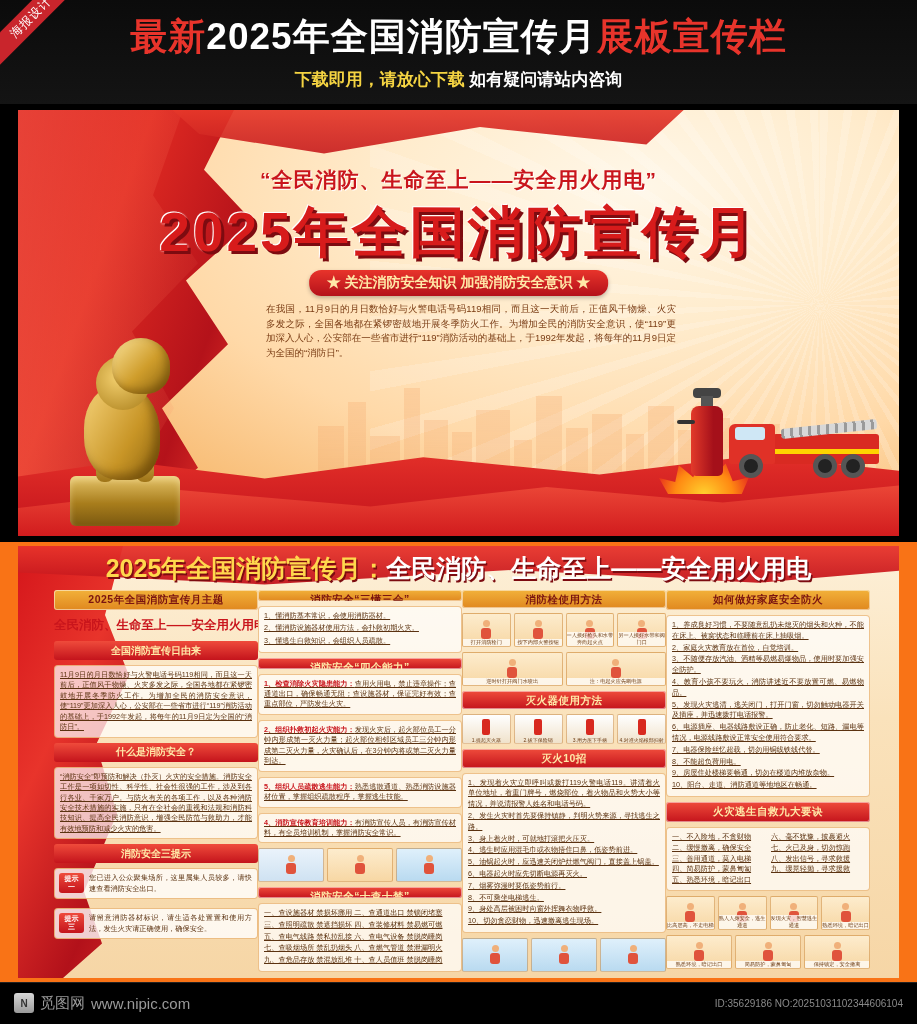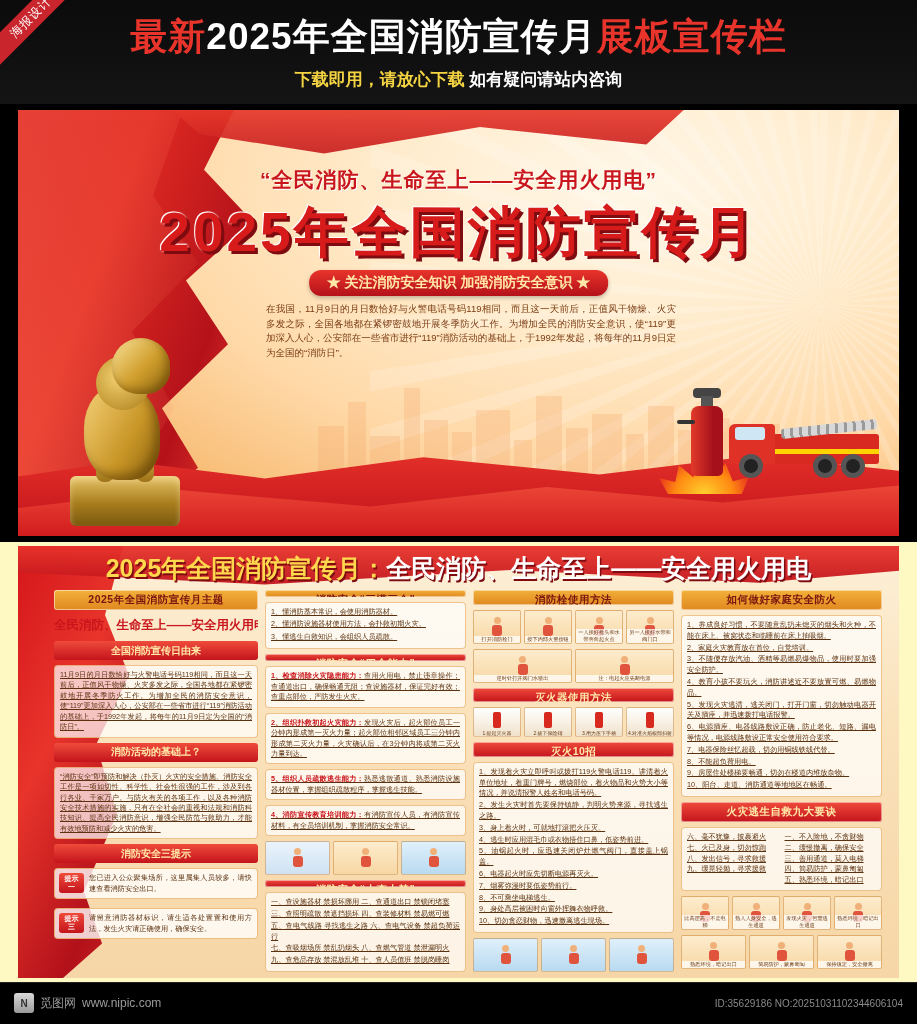--- a/index.html
+++ b/index.html
@@ -204,21 +204,21 @@
       background: repeating-linear-gradient(90deg,#9a9a9a 0 3px,#d8d8d8 3px 9px); border-radius:3px; transform: rotate(-6deg); }
   .truck .w1, .truck .w2, .truck .w3 {
     position:absolute; bottom:0; width:24px; height:24px; background:#222; border-radius:50%;
     border:5px solid #555;
   }
   .truck .w1 { left:10px; } .truck .w2 { left:84px; } .truck .w3 { left:112px; }
   .truck .stripe { position:absolute; left:44px; bottom:24px; width:106px; height:5px; background:#ffd400; }
 
   
   .board-wrap {
-    position:relative; width:917px; height:440px; background:#fef9c3; padding: 4px 18px 0 18px;
+    position:relative; width:917px; height:440px; background:#f97316; padding: 4px 18px 0 18px;
   }
   .board {
     position:relative; width:881px; height:432px; overflow:hidden;
     background: linear-gradient(180deg,#fdf0d8 0%, #fae2bb 40%, #f6d6a6 100%);
   }
   .board .bsilk {
     position:absolute; left:0; top:0; width:150px; height:432px;
     background: linear-gradient(115deg,#d5161b 0%, #e8342b 35%, #b2111a 70%, #e0302a 100%);
     clip-path: polygon(0 0,70% 0,58% 16%,74% 30%,52% 46%,66% 62%,44% 80%,56% 92%,30% 100%,0 100%);
   }
@@ -230,21 +230,21 @@
   }
   .board-title {
     position:absolute; top:6px; left:0; width:881px; text-align:center;
     font-size:25px; font-weight:bold; white-space:nowrap; z-index:3;
   }
   .board-title .y { color:#ffd84d; text-shadow:1.5px 1.5px 0 #7d0b10; }
   .board-title .w { color:#ffffff; text-shadow:1.5px 1.5px 0 #7d0b10; }
 
   .cols {
     position:absolute; top:44px; left:36px; width:828px; height:382px;
-    display:flex; gap:7px; z-index:4;
+    display:flex; z-index:4;
   }
   .col { width:204px; display:flex; flex-direction:column; gap:5px; }
 
   .sechead {
     background: linear-gradient(180deg,#f2b13a,#e0881f);
     color:#7a1410; font-size:10.5px; font-weight:bold; text-align:center;
     padding:3px 0; border-radius:3px; letter-spacing:.5px;
     box-shadow: inset 0 0 0 1px rgba(255,255,255,.5);
     white-space:nowrap; overflow:hidden;
   }
@@ -319,21 +319,21 @@
     position:relative; width:917px; height:42px; background:#000;
     display:flex; align-items:center; justify-content:space-between;
     padding:0 14px;
   }
   .footer-left { display:flex; align-items:center; gap:6px; }
   .logo-badge {
     width:20px;height:20px;border-radius:3px;
     background:linear-gradient(180deg,#d8d8d8,#9a9a9a);
     color:#333;font-size:10px;display:flex;align-items:center;justify-content:center;font-weight:bold;
   }
-  .footer-text { color:#9a9a9a; font-size:12px; }
+  .footer-text { color:#9a9a9a; font-size:15px; }
   .footer-right { color:#8a8a8a; font-size:10px; }
   .divider-line { position:absolute; left:0; top:0; width:917px; height:1px; background:#222; }
 </style>
 </head>
 <body>
 
 <div class="top-header">
   <div class="corner-ribbon">海报设计</div>
   <div class="hdr-line1">
     <span class="red">最新</span><span class="white">2025年全国消防宣传月</span><span class="red">展板宣传栏</span>
@@ -416,21 +416,21 @@
       <span class="y">2025年全国消防宣传月：</span><span class="w">全民消防、生命至上——安全用火用电</span>
     </div>
 
     <div class="cols">
 
       <div class="col">
         <div class="sechead">2025年全国消防宣传月主题</div>
         <div class="bigred">全民消防、生命至上——安全用火用电</div>
         <div class="subhead">全国消防宣传日由来</div>
         <div class="card">11月9日的月日数恰好与火警电话号码119相同，而且这一天前后，正值风干物燥、火灾多发之际，全国各地都在紧锣密鼓地开展冬季防火工作。为增加全民的消防安全意识，使“119”更加深入人心，公安部在一些省市进行“119”消防活动的基础上，于1992年发起，将每年的11月9日定为全国的“消防日”。</div>
-        <div class="subhead">消防活动的基础上？</div>
+        <div class="subhead">什么是消防安全？</div>
         <div class="card">“消防安全”即预防和解决（扑灭）火灾的安全措施。消防安全工作是一项如切性、科学性、社会性很强的工作，涉及到各行各业、千家万户。与防火有关的各项工作，以及各种消防安全技术措施的实施，只有在全社会的重视和法规和消防科技知识、提高全民消防意识，增强全民防范与救助力，才能有效地预防和减少火灾的危害。</div>
         <div class="subhead">消防安全三提示</div>
         <div class="tip">
           <span class="badge">提示一</span>
           <span>您已进入公众聚集场所，这里属集人员较多，请快速查看消防安全出口。</span>
         </div>
         <div class="tip">
           <span class="badge">提示三</span>
           <span>请留意消防器材标识，请生适各处置置和使用方法，发生火灾请正确使用，确保安全。</span>
         </div>
@@ -473,21 +473,21 @@
               <div class="fig">
                 <div class="h"></div>
                 <div class="t"></div>
               </div>
             </div>
         </div>
         <div class="sechead red">消防安全“十查十禁”</div>
         <div class="card numlist">
           <div>一、查设施器材 禁损坏挪用 二、查通道出口 禁锁闭堵塞</div>
           <div>三、查照明疏散 禁遮挡损坏 四、查装修材料 禁易燃可燃</div>
-          <div>五、查电气线路 寻找逃生之路 六、查电气设备 禁超负荷运行</div>
+          <div>五、查电气线路 禁私拉乱接 六、查电气设备 禁脱岗睡岗</div>
           <div>七、查吸烟场所 禁乱扔烟头 八、查燃气管道 禁泄漏明火</div>
           <div>九、查危品存放 禁混放乱堆 十、查人员值班 禁脱岗睡岗</div>
         </div>
       </div>
 
       <div class="col">
         <div class="sechead">消防栓使用方法</div>
         <div class="pic-row">
           <div class="pic warm">
               <div class="fig">
@@ -599,31 +599,31 @@
           <div>6、电源插座、电器线路敷设正确，防止老化、短路、漏电等情况，电源线路敷设正常安全使用符合要求。</div>
           <div>7、电器保险丝忆超载，切勿用铜线铁线代替。</div>
           <div>8、不能超负荷用电。</div>
           <div>9、房屋住处楼梯要畅通，切勿在楼道内堆放杂物。</div>
           <div>10、阳台、走道、消防通道等地地区在畅通。</div>
         </div>
         <div class="sechead red">火灾逃生自救九大要诀</div>
         <div class="card">
           <div class="two-col-list">
             <div>
-              <div>六、毫不犹豫，披裹避火</div>
-              <div>七、火已及身，切勿惊跑</div>
-              <div>八、发出信号，寻求救援</div>
-              <div>九、缓晃轻抛，寻求援救</div>
-            </div>
-            <div>
               <div>一、不入险地，不贪财物</div>
               <div>二、缓慢撤离，确保安全</div>
               <div>三、善用通道，莫入电梯</div>
               <div>四、简易防护，蒙鼻匍匐</div>
               <div>五、熟悉环境，暗记出口</div>
+            </div>
+            <div>
+              <div>六、毫不犹豫，披裹避火</div>
+              <div>七、火已及身，切勿惊跑</div>
+              <div>八、发出信号，寻求救援</div>
+              <div>九、缓晃轻抛，寻求援救</div>
             </div>
           </div>
         </div>
         <div class="pic-row">
           <div class="pic warm">
               <div class="fig">
                 <div class="h"></div>
                 <div class="t"></div>
               </div>
               <div class="cap">比高层高，不走电梯</div>

